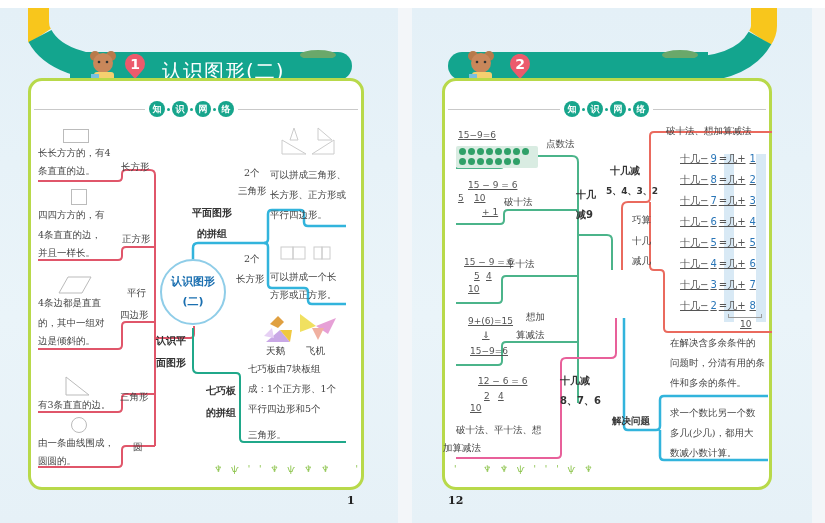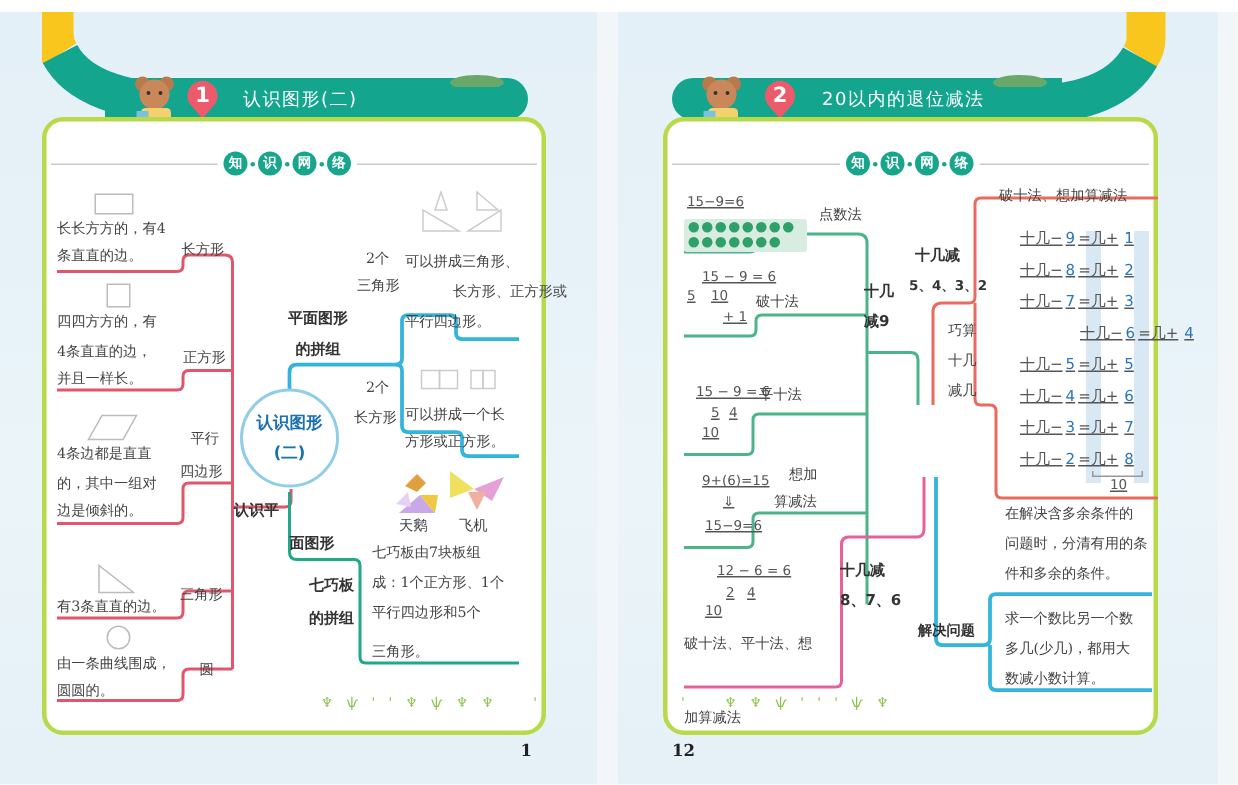--- a/index.html
+++ b/index.html
@@ -4,21 +4,21 @@
 <style>
   * { box-sizing: border-box; margin: 0; padding: 0; }
   body { width: 825px; height: 523px; background: #ffffff; font-family: "DejaVu Sans", sans-serif; overflow: hidden; position: relative; }
   .page { position: absolute; top: 8px; height: 515px; background: linear-gradient(180deg,#e4f0f7 0%,#eaf4f9 60%,#e6f1f7 100%); overflow: hidden; }
   .page.left { left: 0; width: 398px; }
   .page.right { left: 412px; width: 400px; }
   .gutter { position: absolute; top: 8px; left: 398px; width: 14px; height: 515px; background: #f3f6f9; }
   .gutter2 { position: absolute; top: 8px; left: 812px; width: 13px; height: 515px; background: #f3f6f9; }
   .arc { position: absolute; width: 90px; height: 90px; }
   .band { position: absolute; height: 28px; background: #13a58e; border-radius: 0 14px 14px 0; color: #fff; font-size: 15px; line-height: 28px; }
-  .band-title { position: absolute; color: #fff; font-size: 12px; font-family: "DejaVu Sans", sans-serif; letter-spacing: 1px; }
+  .band-title { position: absolute; color: #fff; font-size: 20px; font-family: "DejaVu Sans", sans-serif; letter-spacing: 1px; }
   .badge { position: absolute; width: 22px; height: 26px; }
   .badge .num { position:absolute; left:0; top:2px; width:22px; text-align:center; color:#fff; font-size:14px; font-weight:bold; }
   .bear { position: absolute; width: 34px; height: 36px; }
   .card { position: absolute; background: #fff; border: 3px solid #b8d94a; border-radius: 14px; }
   .kn { position: absolute; height: 18px; display:flex; align-items:center; gap:2px; }
   .kn .dot { width: 16px; height: 16px; border-radius: 50%; background: #17a58c; color: #fff; font-size: 9px; text-align: center; line-height: 16px; font-weight: bold; }
   .kn .sep { width: 3px; height: 3px; border-radius: 50%; background: #17a58c; }
   .kn-line { position: absolute; height: 1px; background: #c9c9c9; }
   .t { position: absolute; font-family: "DejaVu Serif", serif; font-size: 9.5px; color: #444; line-height: 22px; white-space: nowrap; }
   .tb { position: absolute; font-family: "DejaVu Sans", sans-serif; font-size: 10px; color: #333; font-weight: bold; line-height: 22px; white-space: nowrap; }
@@ -119,42 +119,42 @@
     </svg>
   <div class="t" style="left:38px;top:386px;">有3条直直的边。</div>
   <div class="t" style="left:120px;top:378px;">三角形</div>
 
   <div class="shape" style="left:71px;top:409px;width:16px;height:16px;border-radius:50%;"></div>
   <div class="t" style="left:38px;top:424px;">由一条曲线围成，</div>
   <div class="t" style="left:38px;top:442px;">圆圆的。</div>
   <div class="t" style="left:133px;top:428px;">圆</div>
 
   <div class="tb" style="left:156px;top:322px;">认识平</div>
-  <div class="tb" style="left:156px;top:344px;margin-left:37px;">面图形</div>
+  <div class="tb" style="left:156px;top:344px;">面图形</div>
 
   <div class="hub" style="left:160px;top:251px;width:66px;height:66px;">
     <span>认识图形</span>
     <span>(二)</span>
   </div>
 
   <div class="tb" style="left:192px;top:194px;">平面图形</div>
   <div class="tb" style="left:197px;top:215px;">的拼组</div>
 
   <svg class="line" style="left:276px;top:118px;" width="60" height="30">
     <g stroke="#ccc" fill="none">
         <polygon points="6,28 30,28 6,14"></polygon>
         <polygon points="14,14 18,2 22,14"></polygon>
         <polygon points="36,28 58,28 58,14"></polygon>
         <polygon points="42,2 56,14 42,14"></polygon>
       </g>
   </svg>
   <div class="t" style="left:244px;top:154px;">2个</div>
   <div class="t" style="left:238px;top:172px;">三角形</div>
   <div class="t" style="left:270px;top:156px;">可以拼成三角形、</div>
-  <div class="t" style="left:270px;top:176px;margin-left:32px;">长方形、正方形或</div>
+  <div class="t" style="left:270px;top:176px;">长方形、正方形或</div>
   <div class="t" style="left:270px;top:196px;">平行四边形。</div>
 
   <svg class="line" style="left:280px;top:238px;" width="52" height="14">
     <g stroke="#ccc" fill="none">
         <rect x="1" y="1" width="12" height="12"></rect>
         <rect x="13" y="1" width="12" height="12"></rect>
         <rect x="34" y="1" width="8" height="12"></rect>
         <rect x="42" y="1" width="8" height="12"></rect>
       </g>
   </svg>
@@ -206,21 +206,20 @@
         <rect x="8" y="22" width="20" height="12" rx="3" fill="#f4d06f"></rect>
         <rect x="5" y="24" width="8" height="9" fill="#7ac0e0"></rect>
       </svg>
   </div>
   <div class="badge" style="left:97px;top:46px;">
     <svg width="22" height="26" viewBox="0 0 22 26">
         <path d="M11 25 L4 17 A10 10 0 1 1 18 17 Z" fill="#ec5a6c"></path>
       </svg>
     <span class="num">2</span>
   </div>
-  <div class="band-title" style="left:136px;top:50px;">20以内的退位减法</div>
   <svg class="cloud" style="left:248px;top:38px;" width="40" height="12">
       <ellipse cx="20" cy="9" rx="18" ry="5" fill="#6aa86a"></ellipse>
     </svg>
 
   <div class="card" style="left:30px;top:70px;width:330px;height:412px;"></div>
   <div class="kn-line" style="left:36px;top:101px;width:318px;"></div>
   <div class="kn" style="left:148px;top:92px;background:#fff;padding:0 4px;">
     <span class="dot">知</span>
       <span class="sep"></span>
     <span class="dot">识</span>
@@ -290,41 +289,41 @@
   <div class="t" style="left:104px;top:316px;">算减法</div>
 
   <div class="tb" style="left:164px;top:176px;">十几</div>
   <div class="tb" style="left:164px;top:196px;">减9</div>
 
   <div class="m" style="left:66px;top:368px;font-size:9px;">12 − 6 = 6</div>
   <div class="m" style="left:72px;top:383px;font-size:9px;">2</div>
   <div class="m" style="left:86px;top:383px;font-size:9px;">4</div>
   <div class="m" style="left:58px;top:395px;font-size:9px;">10</div>
   <div class="t" style="left:44px;top:411px;">破十法、平十法、想</div>
-  <div class="t" style="left:44px;top:429px;margin-top:31px;">加算减法</div>
+  <div class="t" style="left:31px;top:429px;">加算减法</div>
   <div class="tb" style="left:148px;top:362px;">十几减</div>
   <div class="tb" style="left:148px;top:382px;">8、7、6</div>
 
 
   <div class="tb" style="left:198px;top:152px;">十几减</div>
   <div class="tb" style="left:194px;top:172px;font-size:9px;">5、4、3、2</div>
   <div class="t" style="left:254px;top:112px;">破十法、想加算减法</div>
 
   <div class="col10" style="left:312px;top:146px;width:10px;height:168px;"></div>
   <div class="col10" style="left:344px;top:146px;width:10px;height:168px;"></div>
 
   <div class="t" style="left:220px;top:202px;font-family:Liberation Mono, monospace;">巧算</div>
   <div class="t" style="left:220px;top:222px;">十几</div>
   <div class="t" style="left:220px;top:242px;">减几</div>
 
   <div style="position:absolute;left:268px;top:144px;">
     <div class="m" style="top:0;left:0;"><span>十几−</span><span style="color:#2a76b8;padding:0 2px;">9</span><span>=几+</span><span style="color:#2a76b8;padding-left:4px;">1</span></div>
     <div class="m" style="top:21px;left:0;"><span>十几−</span><span style="color:#2a76b8;padding:0 2px;">8</span><span>=几+</span><span style="color:#2a76b8;padding-left:4px;">2</span></div>
     <div class="m" style="top:42px;left:0;"><span>十几−</span><span style="color:#2a76b8;padding:0 2px;">7</span><span>=几+</span><span style="color:#2a76b8;padding-left:4px;">3</span></div>
-    <div class="m" style="top:63px;left:0;margin-left:40px;"><span>十几−</span><span style="color:#2a76b8;padding:0 2px;">6</span><span>=几+</span><span style="color:#2a76b8;padding-left:4px;">4</span></div>
+    <div class="m" style="top:63px;left:0;"><span>十几−</span><span style="color:#2a76b8;padding:0 2px;">6</span><span>=几+</span><span style="color:#2a76b8;padding-left:4px;">4</span></div>
     <div class="m" style="top:84px;left:0;"><span>十几−</span><span style="color:#2a76b8;padding:0 2px;">5</span><span>=几+</span><span style="color:#2a76b8;padding-left:4px;">5</span></div>
     <div class="m" style="top:105px;left:0;"><span>十几−</span><span style="color:#2a76b8;padding:0 2px;">4</span><span>=几+</span><span style="color:#2a76b8;padding-left:4px;">6</span></div>
     <div class="m" style="top:126px;left:0;"><span>十几−</span><span style="color:#2a76b8;padding:0 2px;">3</span><span>=几+</span><span style="color:#2a76b8;padding-left:4px;">7</span></div>
     <div class="m" style="top:147px;left:0;"><span>十几−</span><span style="color:#2a76b8;padding:0 2px;">2</span><span>=几+</span><span style="color:#2a76b8;padding-left:4px;">8</span></div>
   </div>
   <div style="position:absolute;left:316px;top:306px;width:34px;height:4px;border:1px solid #999;border-top:none;"></div>
   <div class="m" style="left:328px;top:311px;font-size:9px;">10</div>
 
   <div class="t" style="left:258px;top:324px;">在解决含多余条件的</div>
   <div class="t" style="left:258px;top:344px;">问题时，分清有用的条</div>

